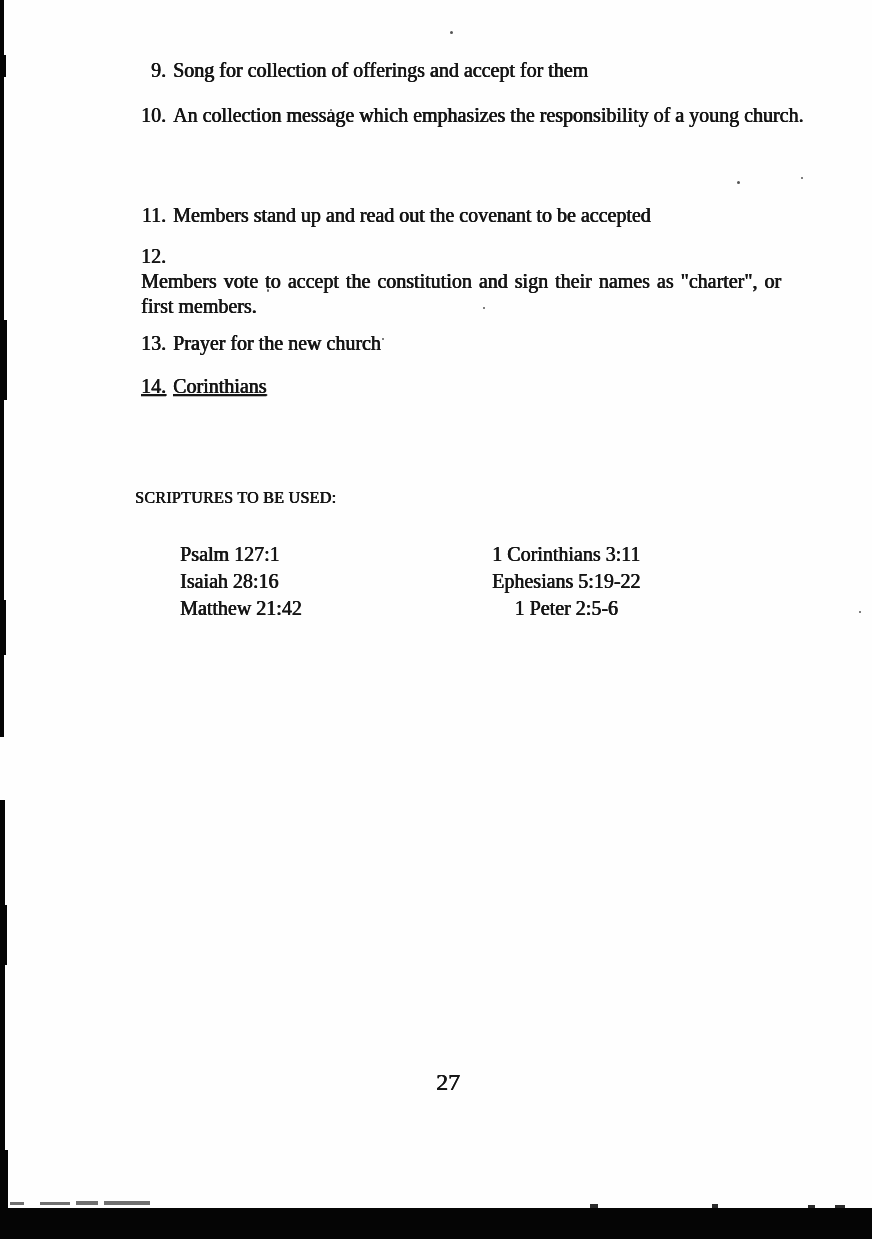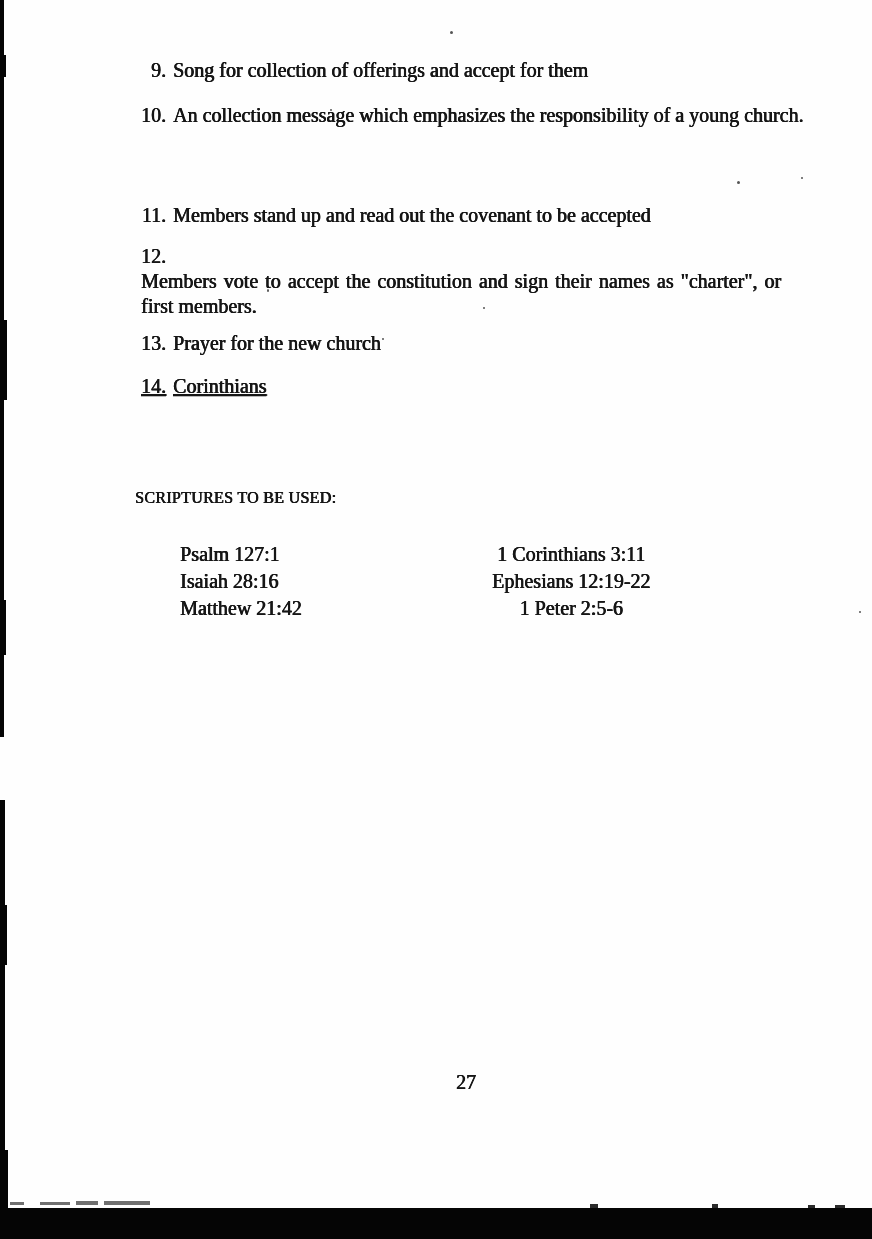--- a/index.html
+++ b/index.html
@@ -86,22 +86,22 @@
     line-height: 27px;
   }
   .scripture-col.left  { left: 180px; }
   .scripture-col.right { left: 492px; text-align: center; }
   .scripture-col div { white-space: nowrap; }
   .page-number {
     position: absolute;
     left: 436px;
     top: 1070px;
     width: 40px;
-    text-align: right;
-    font-size: 20px;
+    text-align: left;
+    font-size: 24px;
     line-height: 24px;
   }
 </style>
 </head>
 <body>
 
 <div class="page">
 
   <div class="edge-strip-seg" style="top:0; width:4px; height:737px;"></div>
   <div class="edge-strip-seg" style="top:55px; width:6px; height:22px;"></div>
@@ -165,19 +165,19 @@
   <div class="section-heading ink">SCRIPTURES TO BE USED:</div>
 
   <div class="scripture-col left ink">
     <div>Psalm 127:1</div>
     <div>Isaiah 28:16</div>
     <div>Matthew 21:42</div>
   </div>
 
   <div class="scripture-col right ink">
     <div>1 Corinthians 3:11</div>
-    <div>Ephesians 12:19-22</div>
+    <div>Ephesians 5:19-22</div>
     <div>1 Peter 2:5-6</div>
   </div>
 
   <div class="page-number ink">27</div>
 
 </div>
 
 </body></html>

